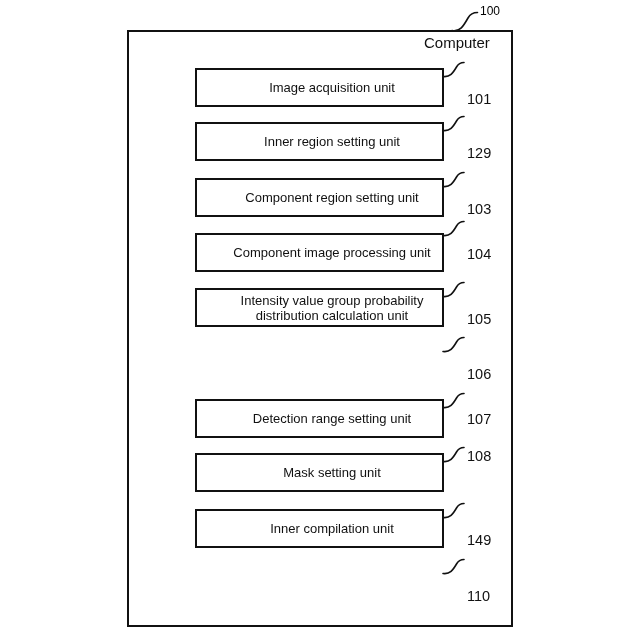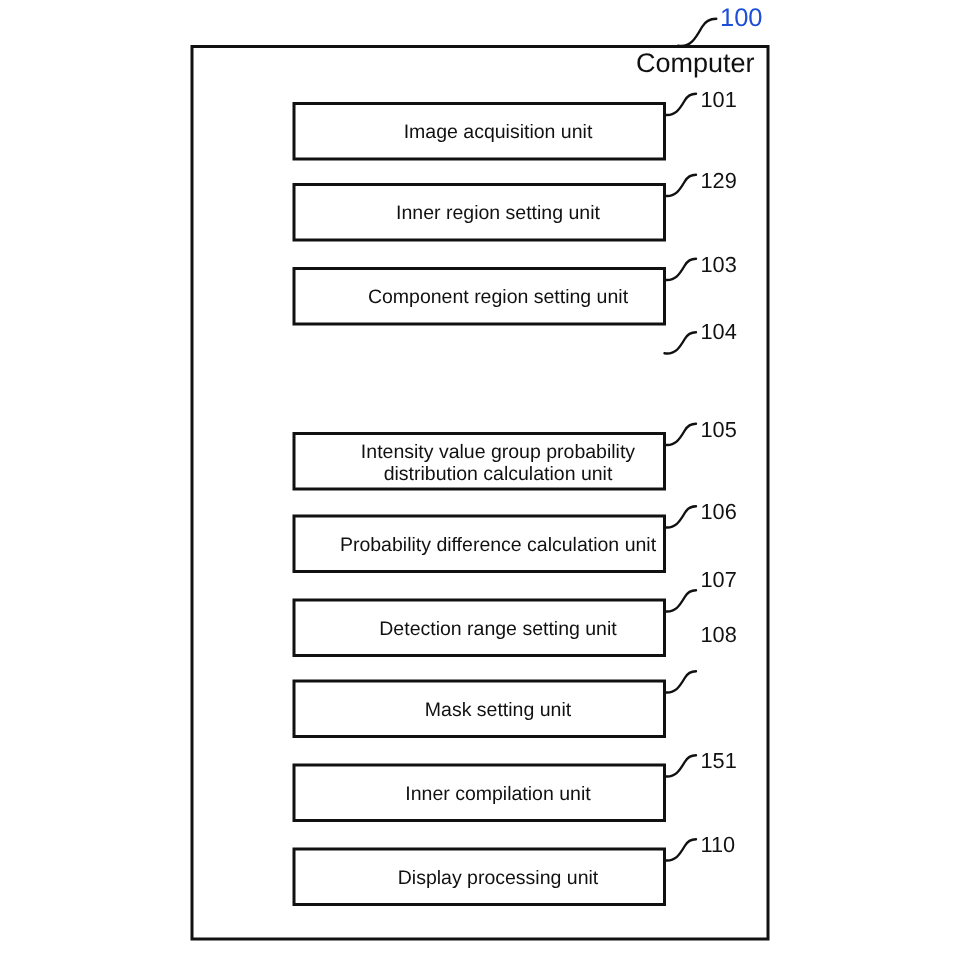--- a/index.html
+++ b/index.html
@@ -23,21 +23,21 @@
     width: 386px;
     height: 597px;
     border: 2px solid #111111;
     box-sizing: border-box;
     background: #ffffff;
   }
   #computer-label {
     position: absolute;
     left: 424px;
     top: 35px;
-    font-size: 18px;
+    font-size: 15px;
     line-height: 15px;
     color: #111111;
     white-space: nowrap;
   }
   .unit {
     position: absolute;
     left: 195px;
     width: 249px;
     height: 39px;
     border: 2px solid #111111;
@@ -55,41 +55,42 @@
     color: #111111;
     padding: 0 1px;
   }
   .ref {
     position: absolute;
     left: 467px;
     font-size: 14.5px;
     line-height: 17px;
     color: #111111;
     white-space: nowrap;
+    margin-top: 32px;
   }
   .leader {
     position: absolute;
     left: 442px;
     width: 24px;
     height: 18px;
     overflow: visible;
   }
   .leader path, #leader-100 path {
     fill: none;
     stroke: #111111;
     stroke-width: 1.6;
     stroke-linecap: round;
   }
   #ref-100 {
     position: absolute;
     left: 480px;
     top: 3px;
-    font-size: 17px;
+    font-size: 12px;
     line-height: 17px;
-    color: #1d4ed8;
+    color: #000000;
   }
   #leader-100 {
     position: absolute;
     left: 451px;
     top: 8px;
     width: 28px;
     height: 24px;
     overflow: visible;
   }
 </style>
@@ -123,36 +124,36 @@
   <div class="ref" style="top:113px">129</div>
 
   <div class="unit" style="top:178px">
     <span class="unit-label">Component region setting unit</span>
   </div>
   <svg class="leader" style="top:170px" viewBox="0 0 24 18">
     <path d="M1,16.5 C8,17.5 11,13 14.5,7 C16.5,3.5 19,2.5 22,2.5"></path>
   </svg>
   <div class="ref" style="top:169px">103</div>
 
+  <div class="unit" style="top:233px">
+    <span class="unit-label">Component image processing unit</span>
+  </div>
   <svg class="leader" style="top:219px" viewBox="0 0 24 18">
     <path d="M1,16.5 C8,17.5 11,13 14.5,7 C16.5,3.5 19,2.5 22,2.5"></path>
   </svg>
   <div class="ref" style="top:214px">104</div>
 
   <div class="unit" style="top:288px">
     <span class="unit-label">Intensity value group probability distribution calculation unit</span>
   </div>
   <svg class="leader" style="top:280px" viewBox="0 0 24 18">
     <path d="M1,16.5 C8,17.5 11,13 14.5,7 C16.5,3.5 19,2.5 22,2.5"></path>
   </svg>
   <div class="ref" style="top:279px">105</div>
 
-  <div class="unit" style="top:343px">
-    <span class="unit-label">Probability difference calculation unit</span>
-  </div>
   <svg class="leader" style="top:335px" viewBox="0 0 24 18">
     <path d="M1,16.5 C8,17.5 11,13 14.5,7 C16.5,3.5 19,2.5 22,2.5"></path>
   </svg>
   <div class="ref" style="top:334px">106</div>
 
   <div class="unit" style="top:399px">
     <span class="unit-label">Detection range setting unit</span>
   </div>
   <svg class="leader" style="top:391px" viewBox="0 0 24 18">
     <path d="M1,16.5 C8,17.5 11,13 14.5,7 C16.5,3.5 19,2.5 22,2.5"></path>
@@ -166,23 +167,20 @@
     <path d="M1,16.5 C8,17.5 11,13 14.5,7 C16.5,3.5 19,2.5 22,2.5"></path>
   </svg>
   <div class="ref" style="top:416px">108</div>
 
   <div class="unit" style="top:509px">
     <span class="unit-label">Inner compilation unit</span>
   </div>
   <svg class="leader" style="top:501px" viewBox="0 0 24 18">
     <path d="M1,16.5 C8,17.5 11,13 14.5,7 C16.5,3.5 19,2.5 22,2.5"></path>
   </svg>
-  <div class="ref" style="top:500px">151</div>
+  <div class="ref" style="top:500px">149</div>
 
-  <div class="unit" style="top:565px">
-    <span class="unit-label">Display processing unit</span>
-  </div>
   <svg class="leader" style="top:557px" viewBox="0 0 24 18">
     <path d="M1,16.5 C8,17.5 11,13 14.5,7 C16.5,3.5 19,2.5 22,2.5"></path>
   </svg>
   <div class="ref" style="top:556px">110</div>
 
 </div>
 
 </body></html>

